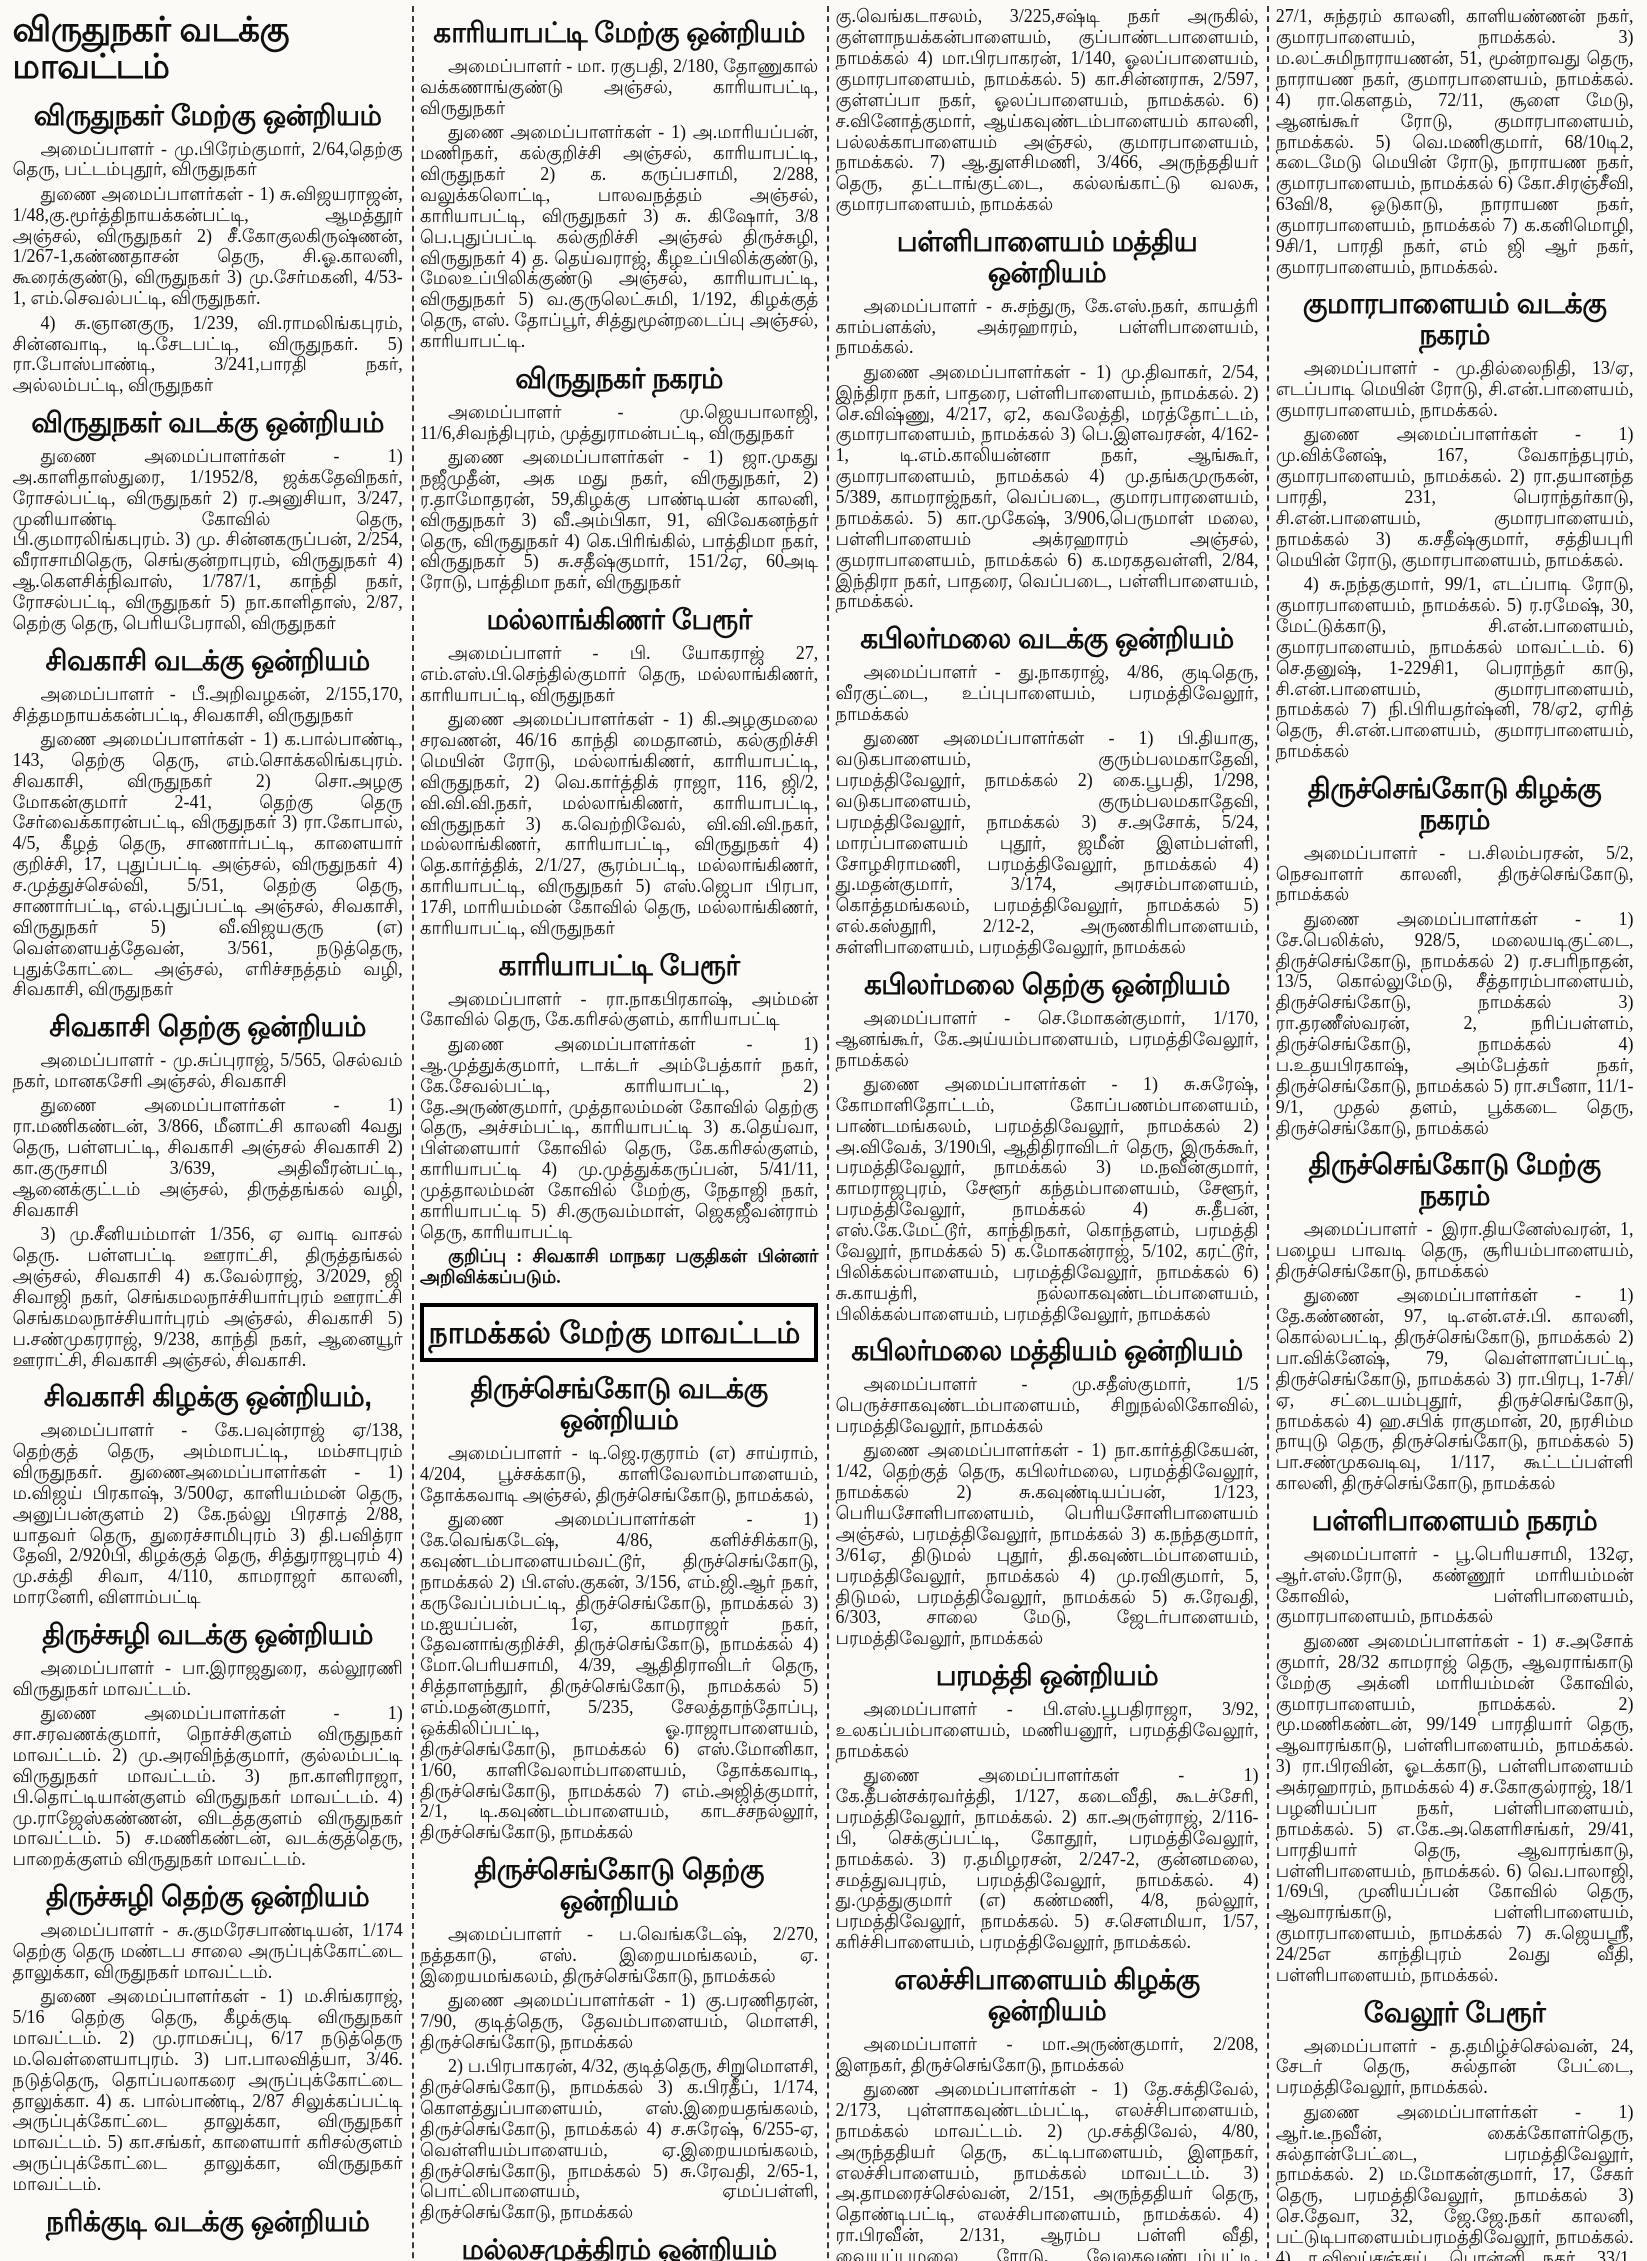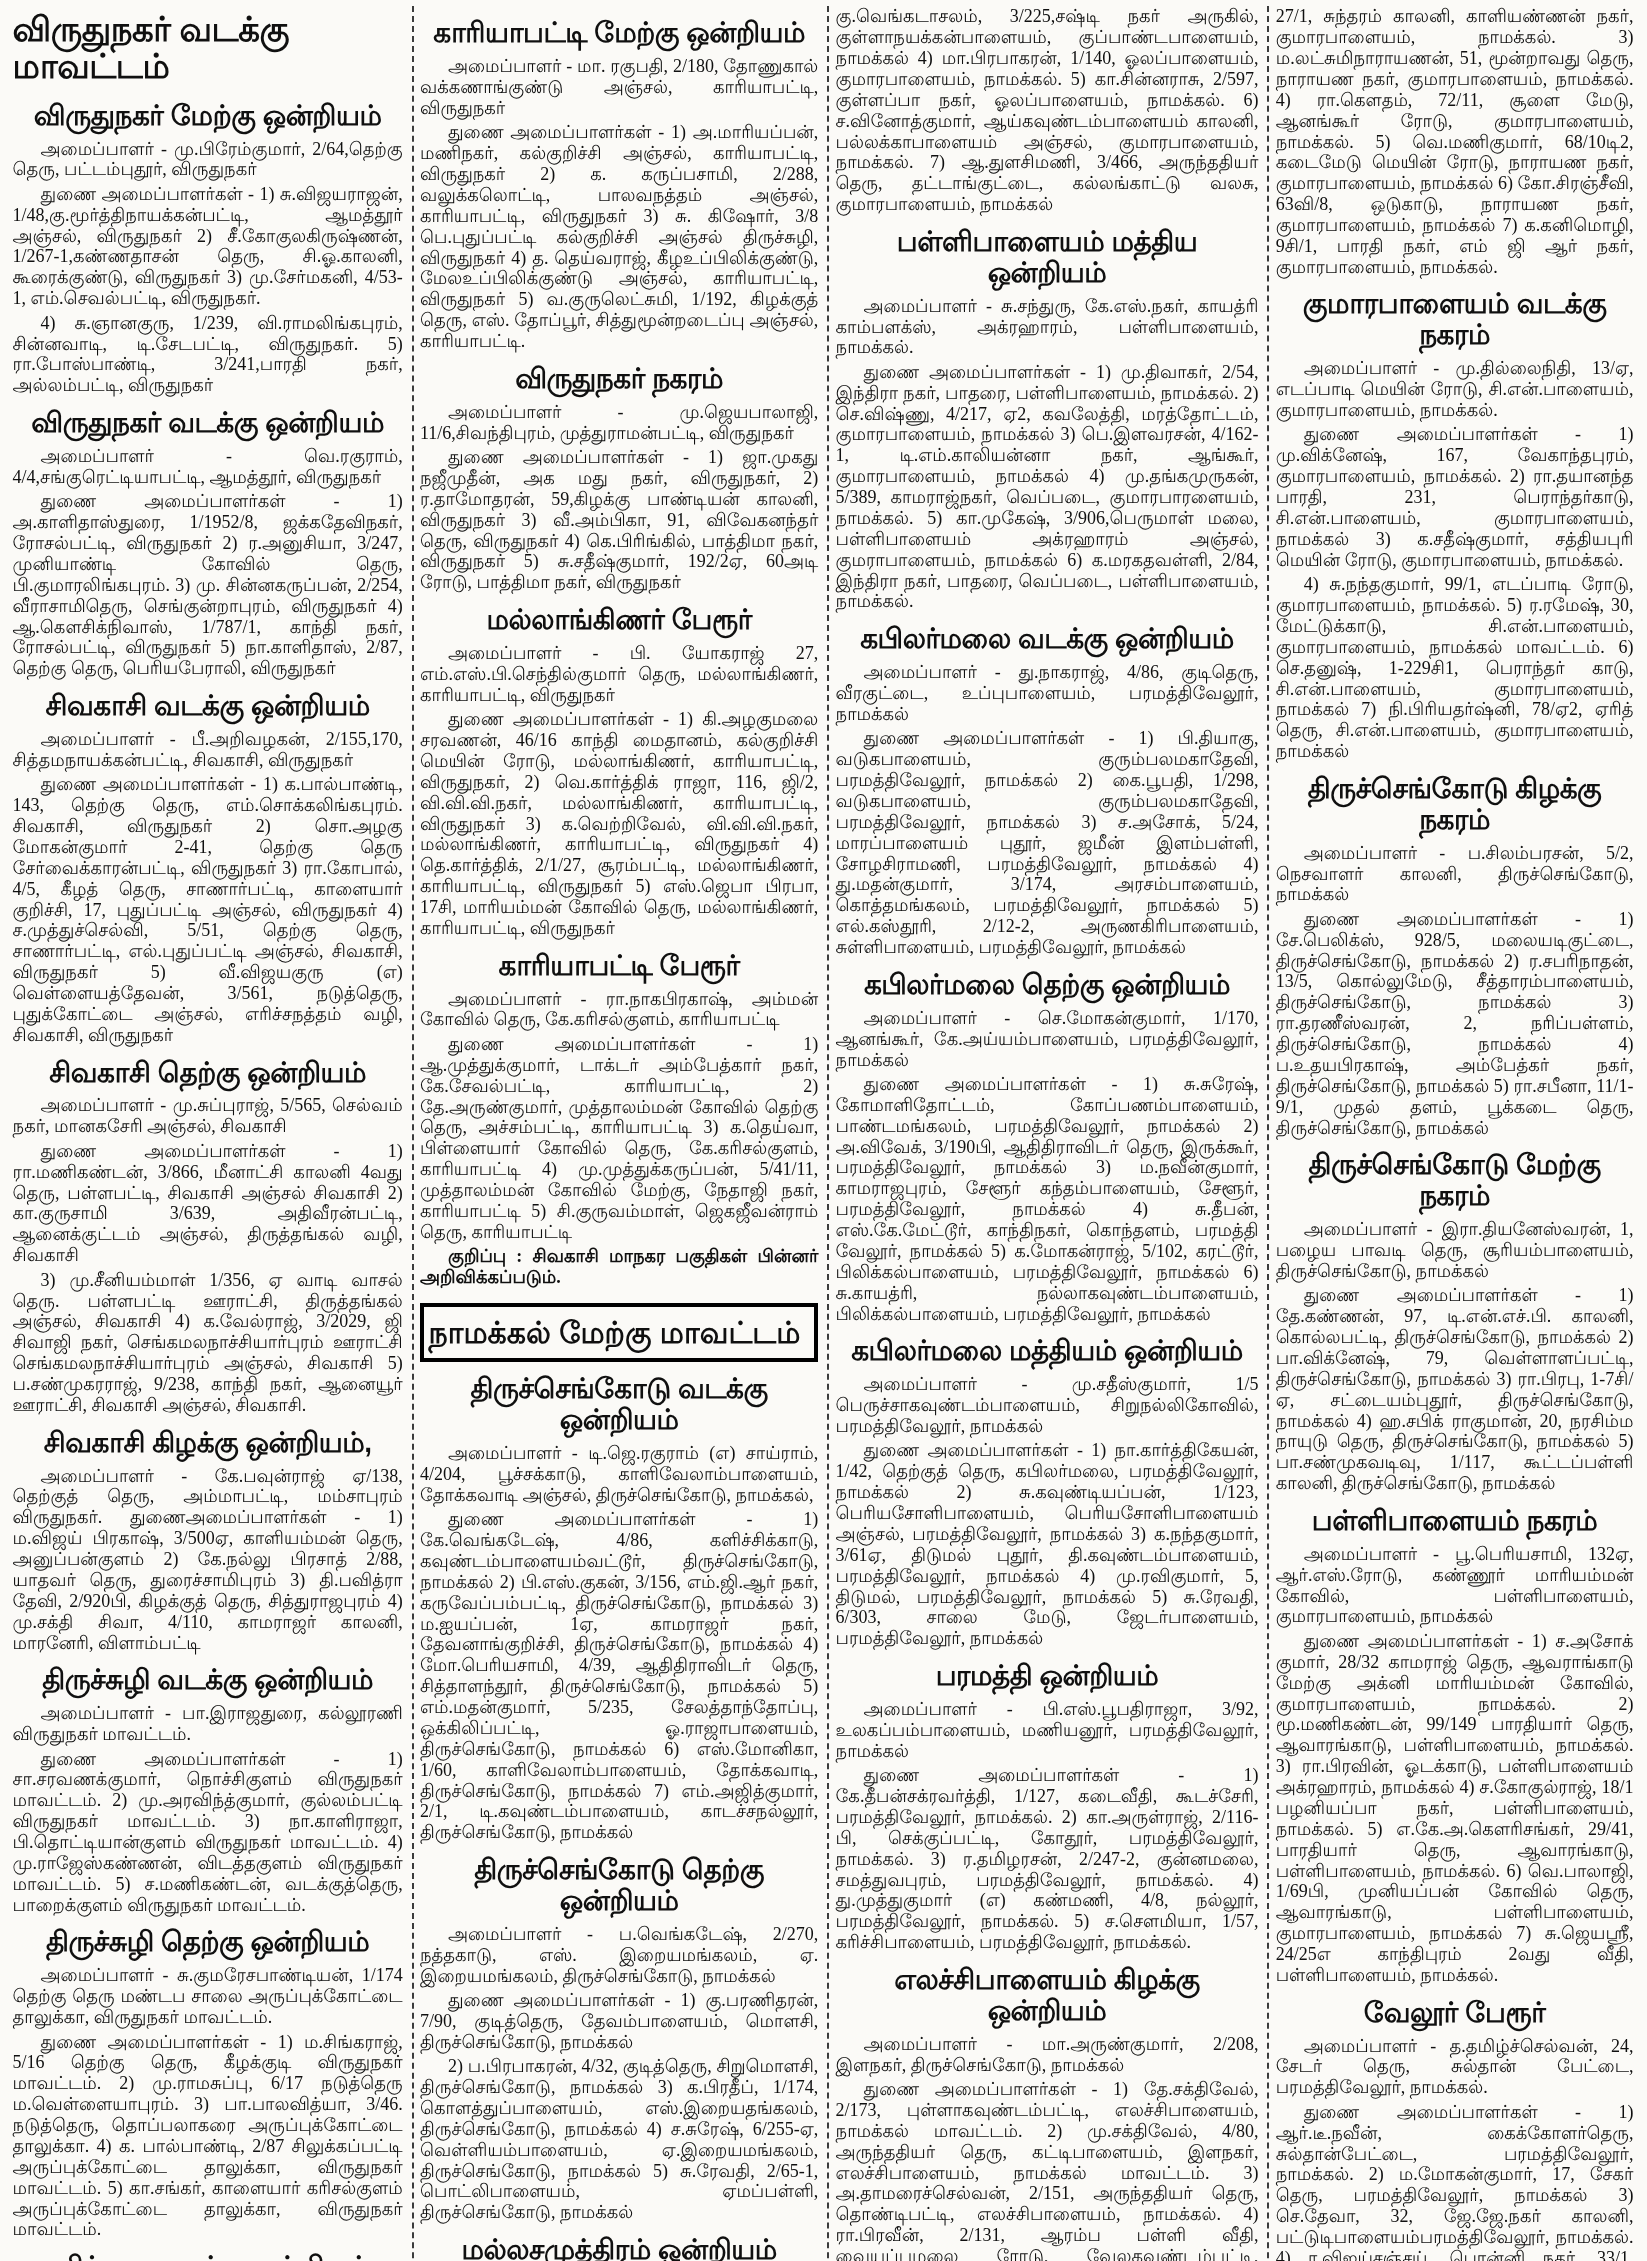--- a/index.html
+++ b/index.html
@@ -49,21 +49,20 @@
 <body>
 
 <div class="page">
   <div class="col col-1">
       <div class="district-header">விருதுநகர் வடக்கு மாவட்டம்</div>
       <div class="section-header">விருதுநகர் மேற்கு ஒன்றியம்</div>
       <div class="para">அமைப்பாளர் - மு.பிரேம்குமார், 2/64,தெற்கு தெரு, பட்டம்புதூர், விருதுநகர்</div>
       <div class="para">துணை அமைப்பாளர்கள் - 1) சு.விஜயராஜன், 1/48,கு.மூர்த்திநாயக்கன்பட்டி, ஆமத்தூர் அஞ்சல், விருதுநகர் 2) சீ.கோகுலகிருஷ்ணன், 1/267-1,கண்ணதாசன் தெரு, சி.ஓ.காலனி, கூரைக்குண்டு, விருதுநகர் 3) மு.சேர்மகனி, 4/53-1, எம்.செவல்பட்டி, விருதுநகர்.</div>
       <div class="para">4) சு.ஞானகுரு, 1/239, வி.ராமலிங்கபுரம், சின்னவாடி, டி.சேடபட்டி, விருதுநகர். 5) ரா.போஸ்பாண்டி, 3/241,பாரதி நகர், அல்லம்பட்டி, விருதுநகர்</div>
       <div class="section-header">விருதுநகர் வடக்கு ஒன்றியம்</div>
-      <div class="para">அமைப்பாளர் - வெ.ரகுராம், 4/4,சங்குரெட்டியாபட்டி, ஆமத்தூர், விருதுநகர்</div>
       <div class="para">துணை அமைப்பாளர்கள் - 1) அ.காளிதாஸ்துரை, 1/1952/8, ஜக்கதேவிநகர், ரோசல்பட்டி, விருதுநகர் 2) ர.அனுசியா, 3/247, முனியாண்டி கோவில் தெரு, பி.குமாரலிங்கபுரம். 3) மு. சின்னகருப்பன், 2/254, வீராசாமிதெரு, செங்குன்றாபுரம், விருதுநகர் 4) ஆ.கௌசிக்நிவாஸ், 1/787/1, காந்தி நகர், ரோசல்பட்டி, விருதுநகர் 5) நா.காளிதாஸ், 2/87, தெற்கு தெரு, பெரியபேராலி, விருதுநகர்</div>
       <div class="section-header">சிவகாசி வடக்கு ஒன்றியம்</div>
       <div class="para">அமைப்பாளர் - பீ.அறிவழகன், 2/155,170, சித்தமநாயக்கன்பட்டி, சிவகாசி, விருதுநகர்</div>
       <div class="para">துணை அமைப்பாளர்கள் - 1) க.பால்பாண்டி, 143, தெற்கு தெரு, எம்.சொக்கலிங்கபுரம். சிவகாசி, விருதுநகர் 2) சொ.அழகு மோகன்குமார் 2-41, தெற்கு தெரு சேர்வைக்காரன்பட்டி, விருதுநகர் 3) ரா.கோபால், 4/5, கீழத் தெரு, சாணார்பட்டி, காளையார் குறிச்சி, 17, புதுப்பட்டி அஞ்சல், விருதுநகர் 4) ச.முத்துச்செல்வி, 5/51, தெற்கு தெரு, சாணார்பட்டி, எல்.புதுப்பட்டி அஞ்சல், சிவகாசி, விருதுநகர் 5) வீ.விஜயகுரு (எ) வெள்ளையத்தேவன், 3/561, நடுத்தெரு, புதுக்கோட்டை அஞ்சல், எரிச்சநத்தம் வழி, சிவகாசி, விருதுநகர்</div>
       <div class="section-header">சிவகாசி தெற்கு ஒன்றியம்</div>
       <div class="para">அமைப்பாளர் - மு.சுப்புராஜ், 5/565, செல்வம் நகர், மானகசேரி அஞ்சல், சிவகாசி</div>
       <div class="para">துணை அமைப்பாளர்கள் - 1) ரா.மணிகண்டன், 3/866, மீனாட்சி காலனி 4வது தெரு, பள்ளபட்டி, சிவகாசி அஞ்சல் சிவகாசி 2) கா.குருசாமி 3/639, அதிவீரன்பட்டி, ஆனைக்குட்டம் அஞ்சல், திருத்தங்கல் வழி, சிவகாசி</div>
       <div class="para">3) மு.சீனியம்மாள் 1/356, ஏ வாடி வாசல் தெரு. பள்ளபட்டி ஊராட்சி, திருத்தங்கல் அஞ்சல், சிவகாசி 4) க.வேல்ராஜ், 3/2029, ஜி சிவாஜி நகர், செங்கமலநாச்சியார்புரம் ஊராட்சி செங்கமலநாச்சியார்புரம் அஞ்சல், சிவகாசி 5) ப.சண்முகரராஜ், 9/238, காந்தி நகர், ஆனையூர் ஊராட்சி, சிவகாசி அஞ்சல், சிவகாசி.</div>
       <div class="section-header">சிவகாசி கிழக்கு ஒன்றியம்,</div>
       <div class="para">அமைப்பாளர் - கே.பவுன்ராஜ் ஏ/138, தெற்குத் தெரு, அம்மாபட்டி, மம்சாபுரம் விருதுநகர். துணைஅமைப்பாளர்கள் - 1) ம.விஜய் பிரகாஷ், 3/500ஏ, காளியம்மன் தெரு, அனுப்பன்குளம் 2) கே.நல்லு பிரசாத் 2/88, யாதவர் தெரு, துரைச்சாமிபுரம் 3) தி.பவித்ரா தேவி, 2/920பி, கிழக்குத் தெரு, சித்துராஜபுரம் 4) மு.சக்தி சிவா, 4/110, காமராஜர் காலனி, மாரனேரி, விளாம்பட்டி</div>
@@ -74,21 +73,21 @@
       <div class="para">அமைப்பாளர் - சு.குமரேசபாண்டியன், 1/174 தெற்கு தெரு மண்டப சாலை அருப்புக்கோட்டை தாலுக்கா, விருதுநகர் மாவட்டம்.</div>
       <div class="para">துணை அமைப்பாளர்கள் - 1) ம.சிங்கராஜ், 5/16 தெற்கு தெரு, கீழக்குடி விருதுநகர் மாவட்டம். 2) மு.ராமசுப்பு, 6/17 நடுத்தெரு ம.வெள்ளையாபுரம். 3) பா.பாலவித்யா, 3/46. நடுத்தெரு, தொப்பலாகரை அருப்புக்கோட்டை தாலுக்கா. 4) க. பால்பாண்டி, 2/87 சிலுக்கப்பட்டி அருப்புக்கோட்டை தாலுக்கா, விருதுநகர் மாவட்டம். 5) கா.சங்கர், காளையார் கரிசல்குளம் அருப்புக்கோட்டை தாலுக்கா, விருதுநகர் மாவட்டம்.</div>
       <div class="section-header">நரிக்குடி வடக்கு ஒன்றியம்</div>
     </div>
   <div class="col col-2">
       <div class="section-header">காரியாபட்டி மேற்கு ஒன்றியம்</div>
       <div class="para">அமைப்பாளர் - மா. ரகுபதி, 2/180, தோணுகால் வக்கணாங்குண்டு அஞ்சல், காரியாபட்டி, விருதுநகர்</div>
       <div class="para">துணை அமைப்பாளர்கள் - 1) அ.மாரியப்பன், மணிநகர், கல்குறிச்சி அஞ்சல், காரியாபட்டி, விருதுநகர் 2) க. கருப்பசாமி, 2/288, வலுக்கலொட்டி, பாலவநத்தம் அஞ்சல், காரியாபட்டி, விருதுநகர் 3) சு. கிஷோர், 3/8 பெ.புதுப்பட்டி கல்குறிச்சி அஞ்சல் திருச்சுழி, விருதுநகர் 4) த. தெய்வராஜ், கீழஉப்பிலிக்குண்டு, மேலஉப்பிலிக்குண்டு அஞ்சல், காரியாபட்டி, விருதுநகர் 5) வ.குருலெட்சுமி, 1/192, கிழக்குத் தெரு, எஸ். தோப்பூர், சித்துமூன்றடைப்பு அஞ்சல், காரியாபட்டி.</div>
       <div class="section-header">விருதுநகர் நகரம்</div>
       <div class="para">அமைப்பாளர் - மு.ஜெயபாலாஜி, 11/6,சிவந்திபுரம், முத்துராமன்பட்டி, விருதுநகர்</div>
-      <div class="para">துணை அமைப்பாளர்கள் - 1) ஜா.முகது நஜீமுதீன், அக மது நகர், விருதுநகர், 2) ர.தாமோதரன், 59,கிழக்கு பாண்டியன் காலனி, விருதுநகர் 3) வீ.அம்பிகா, 91, விவேகனந்தர் தெரு, விருதுநகர் 4) கெ.பிரிங்கில், பாத்திமா நகர், விருதுநகர் 5) சு.சதீஷ்குமார், 192/2ஏ, 60அடி ரோடு, பாத்திமா நகர், விருதுநகர்</div>
+      <div class="para">துணை அமைப்பாளர்கள் - 1) ஜா.முகது நஜீமுதீன், அக மது நகர், விருதுநகர், 2) ர.தாமோதரன், 59,கிழக்கு பாண்டியன் காலனி, விருதுநகர் 3) வீ.அம்பிகா, 91, விவேகனந்தர் தெரு, விருதுநகர் 4) கெ.பிரிங்கில், பாத்திமா நகர், விருதுநகர் 5) சு.சதீஷ்குமார், 151/2ஏ, 60அடி ரோடு, பாத்திமா நகர், விருதுநகர்</div>
       <div class="section-header">மல்லாங்கிணர் பேரூர்</div>
       <div class="para">அமைப்பாளர் - பி. யோகராஜ் 27, எம்.எஸ்.பி.செந்தில்குமார் தெரு, மல்லாங்கிணர், காரியாபட்டி, விருதுநகர்</div>
       <div class="para">துணை அமைப்பாளர்கள் - 1) கி.அழகுமலை சரவணன், 46/16 காந்தி மைதானம், கல்குறிச்சி மெயின் ரோடு, மல்லாங்கிணர், காரியாபட்டி, விருதுநகர், 2) வெ.கார்த்திக் ராஜா, 116, ஜி/2, வி.வி.வி.நகர், மல்லாங்கிணர், காரியாபட்டி, விருதுநகர் 3) க.வெற்றிவேல், வி.வி.வி.நகர், மல்லாங்கிணர், காரியாபட்டி, விருதுநகர் 4) தெ.கார்த்திக், 2/1/27, சூரம்பட்டி, மல்லாங்கிணர், காரியாபட்டி, விருதுநகர் 5) எஸ்.ஜெபா பிரபா, 17சி, மாரியம்மன் கோவில் தெரு, மல்லாங்கிணர், காரியாபட்டி, விருதுநகர்</div>
       <div class="section-header">காரியாபட்டி பேரூர்</div>
       <div class="para">அமைப்பாளர் - ரா.நாகபிரகாஷ், அம்மன் கோவில் தெரு, கே.கரிசல்குளம், காரியாபட்டி</div>
       <div class="para">துணை அமைப்பாளர்கள் - 1) ஆ.முத்துக்குமார், டாக்டர் அம்பேத்கார் நகர், கே.சேவல்பட்டி, காரியாபட்டி, 2) தே.அருண்குமார், முத்தாலம்மன் கோவில் தெற்கு தெரு, அச்சம்பட்டி, காரியாபட்டி 3) க.தெய்வா, பிள்ளையார் கோவில் தெரு, கே.கரிசல்குளம், காரியாபட்டி 4) மு.முத்துக்கருப்பன், 5/41/11, முத்தாலம்மன் கோவில் மேற்கு, நேதாஜி நகர், காரியாபட்டி 5) சி.குருவம்மாள், ஜெகஜீவன்ராம் தெரு, காரியாபட்டி</div>
       <div class="para note">குறிப்பு : சிவகாசி மாநகர பகுதிகள் பின்னர் அறிவிக்கப்படும்.</div>
       <div class="district-header-boxed">நாமக்கல் மேற்கு மாவட்டம்</div>
       <div class="section-header">திருச்செங்கோடு வடக்கு ஒன்றியம்</div>
       <div class="para">அமைப்பாளர் - டி.ஜெ.ரகுராம் (எ) சாய்ராம், 4/204, பூச்சக்காடு, காளிவேலாம்பாளையம், தோக்கவாடி அஞ்சல், திருச்செங்கோடு, நாமக்கல்,</div>

